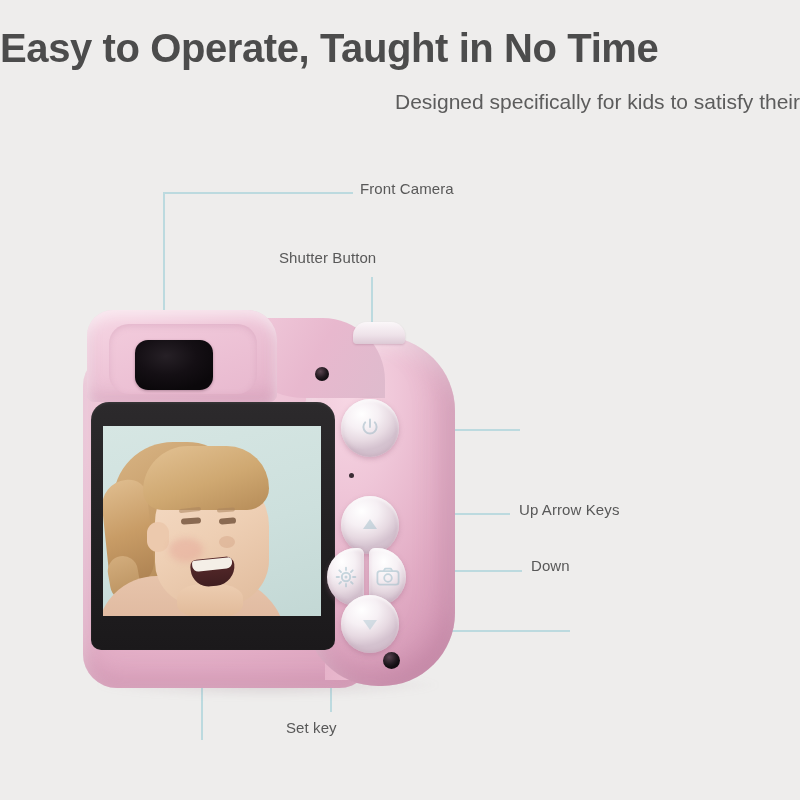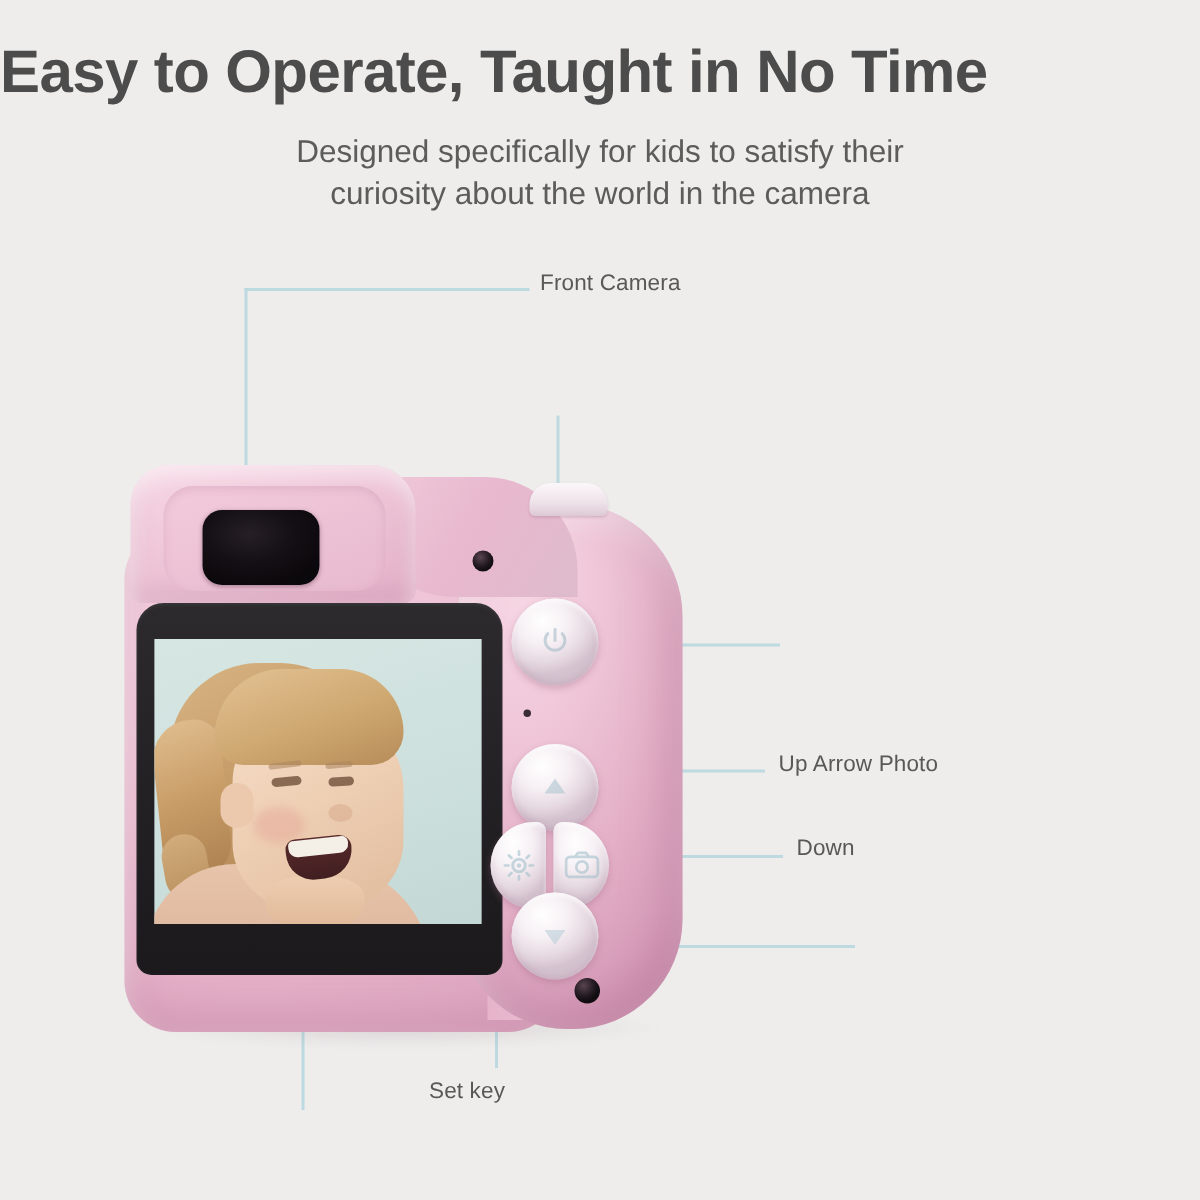--- a/index.html
+++ b/index.html
@@ -37,21 +37,21 @@
     position: absolute;
     left: 0;
     top: 88px;
     width: 800px;
     text-align: center;
     font-size: 21px;
     font-weight: normal;
     line-height: 1.35;
     color: #5c5c5c;
   }
-  .subline span { display: block; }
+  .subline span { display: block; text-align: right; }
 
   
   .label {
     position: absolute;
     font-size: 15px;
     color: #585858;
     white-space: nowrap;
     letter-spacing: 0.1px;
   }
 
@@ -373,21 +373,20 @@
   }
 </style>
 </head>
 <body>
 
 <div id="stage">
 
   <div class="headline">Easy to Operate, Taught in No Time</div>
   <div class="subline">
     <span>Designed specifically for kids to satisfy their</span>
-    <span>curiosity about the world in the camera</span>
   </div>
 
   <div class="leader h" style="left:163px; top:192px; width:190px;"></div>
   <div class="leader v" style="left:163px; top:192px; height:155px;"></div>
 
   <div class="leader v" style="left:371px; top:277px; height:54px;"></div>
 
   <div class="leader h" style="left:398px; top:429px; width:122px;"></div>
 
   <div class="leader h" style="left:398px; top:513px; width:112px;"></div>
@@ -482,23 +481,24 @@
 
     <div class="btn-round btn-down">
       <svg class="glyph" width="26" height="26" viewBox="0 0 26 26">
         <path d="M13 19 L20 9 H6 Z" fill="#b6ccd6"></path>
       </svg>
     </div>
   </div>
 
   <div class="label" style="left:360px; top:180px;">Front Camera</div>
 
-
-
-  <div class="label" style="left:519px; top:501px;">Up Arrow Photo</div>
+  <div class="label" style="left:279px; top:249px;">Shutter Button</div>
+
+
+  <div class="label" style="left:519px; top:501px;">Up Arrow Keys</div>
 
   <div class="label" style="left:531px; top:557px;">Down</div>
 
 
   <div class="label" style="left:286px; top:719px;text-align:right;">Set key</div>
 
 
 </div>
 
 </body></html>

